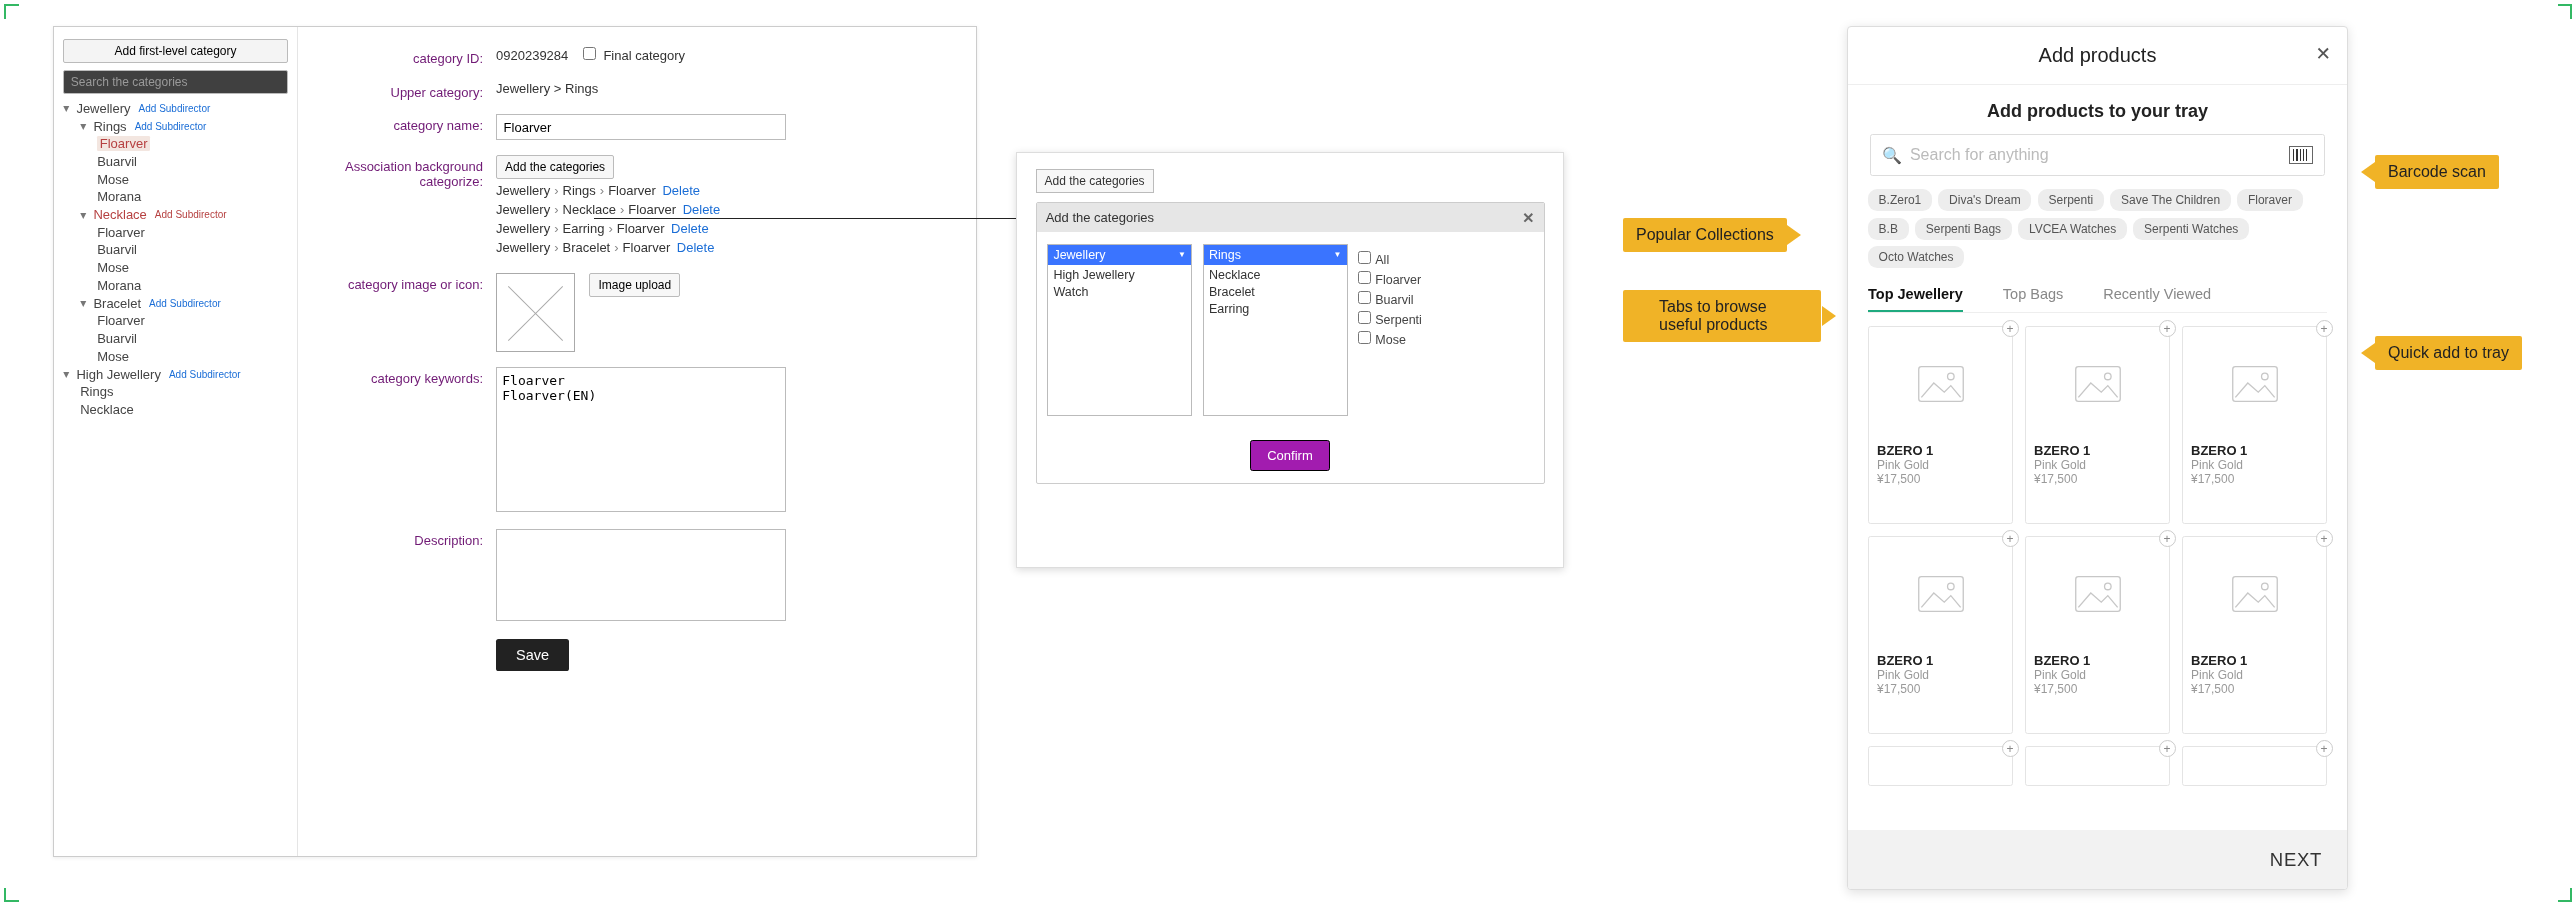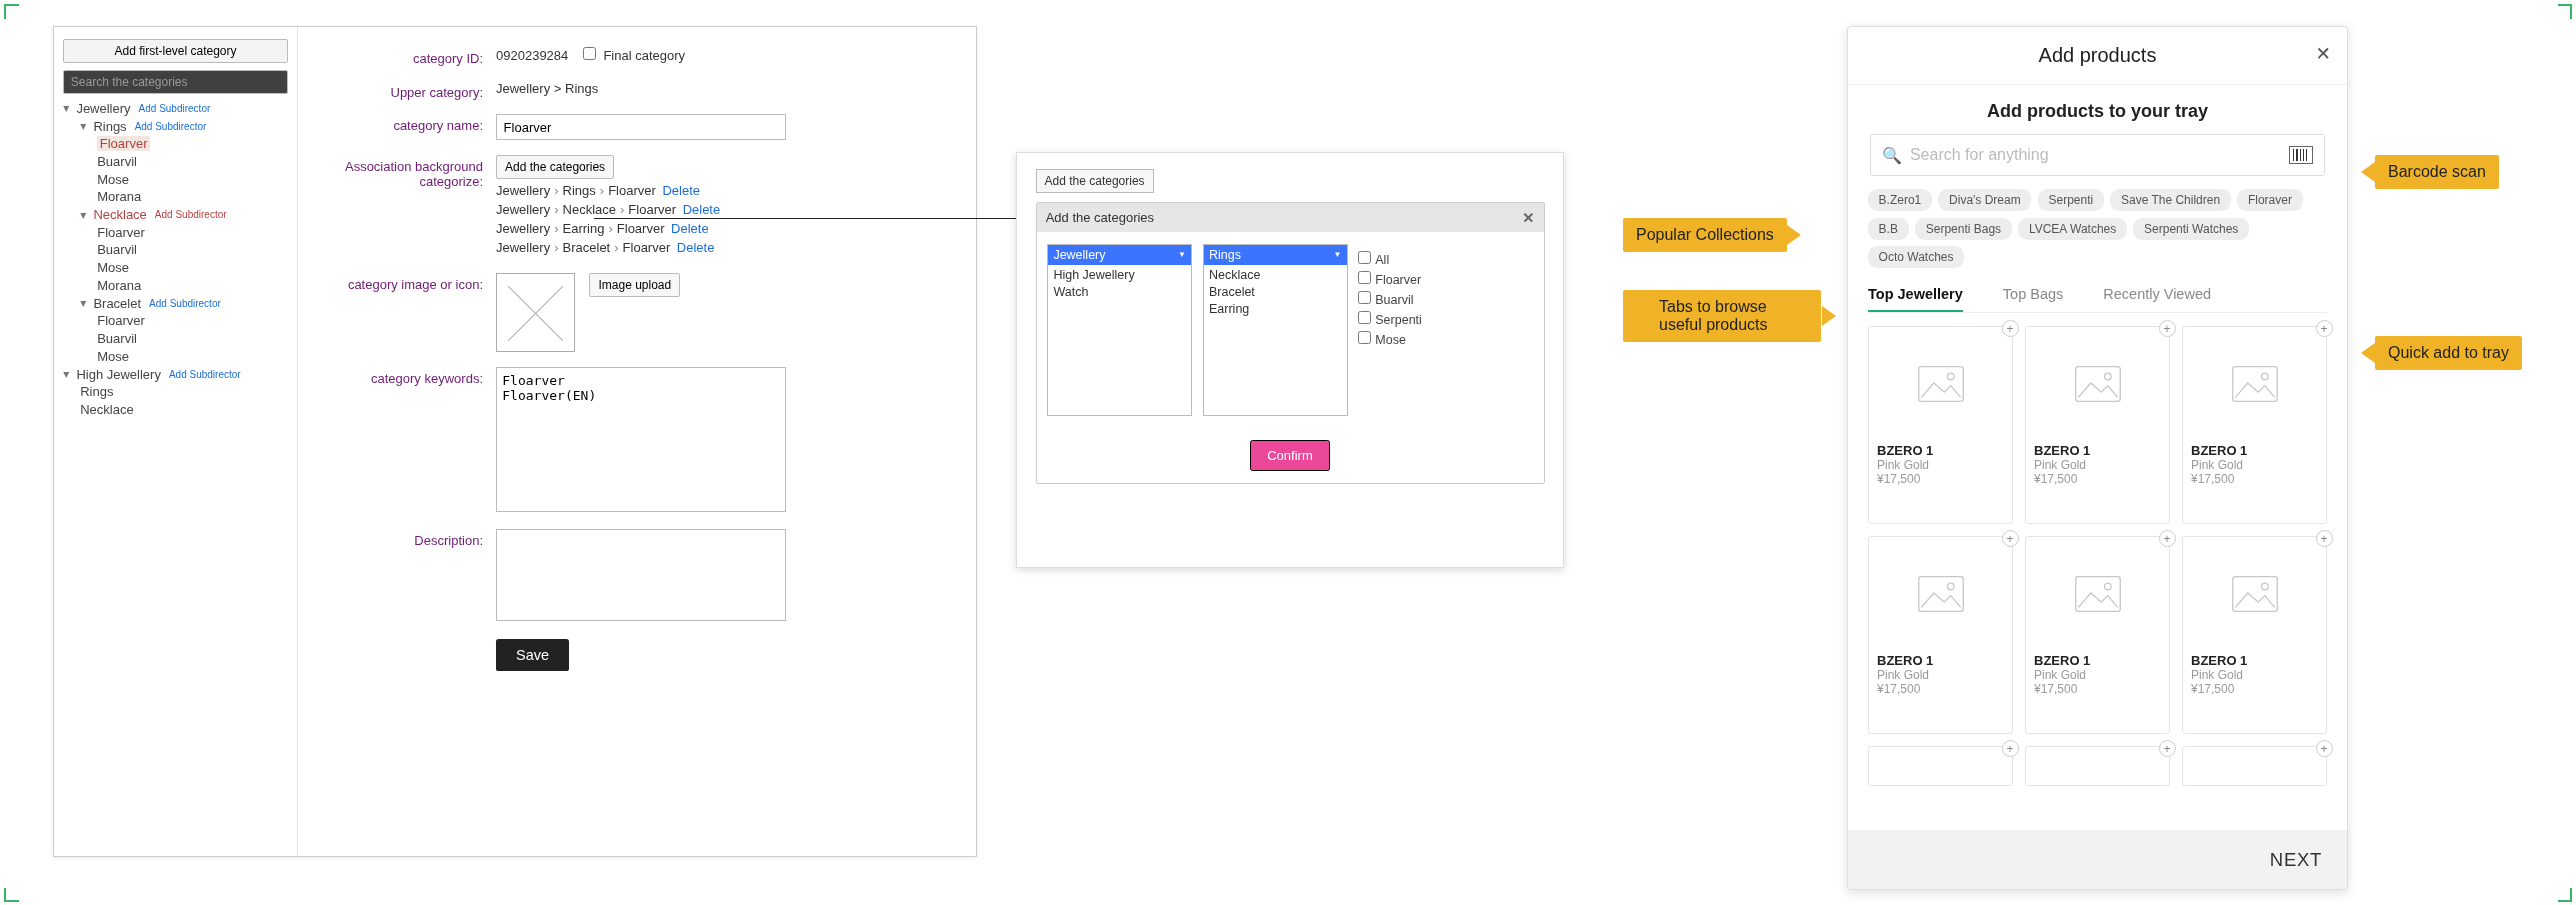--- a/index.html
+++ b/index.html
@@ -114,21 +114,21 @@
   .listbox {
     width:145px; height:172px; border:0.7px solid #bbb; background:#fff; font-size:12.5px;
   }
   .listbox .lb-head { background:#3a74ff; color:#fff; padding:2.6px 5.3px; display:flex; justify-content:space-between; align-items:center;}
   .listbox .lb-head .dd { font-size:8px;}
   .listbox .lb-items { padding:2.6px 5.3px; }
   .listbox .lb-items div { padding:1.3px 0; }
   .check-col { flex:1; padding-top:2.6px;}
   .check-col label { display:block; margin:4px 0; font-size:12.5px; color:#444;}
   .dlg-foot { text-align:center; padding:12px 0;}
-  .btn-darker { background:#ec4899; color:#fff; border:0.7px solid #000; padding:6.6px 16px; border-radius:2.6px; font-size:13px;}
+  .btn-darker { background:#a21caf; color:#fff; border:0.7px solid #000; padding:6.6px 16px; border-radius:2.6px; font-size:13px;}
 
   
   .arrow-line {
     position:absolute; left:594px; top:218px; width:495px; height:1.3px; background:#222;
   }
   .arrow-head {
     position:absolute; left:1083px; top:213px; width:0; height:0;
     border-left:9.2px solid #222; border-top:6px solid transparent; border-bottom:6px solid transparent;
   }
 

